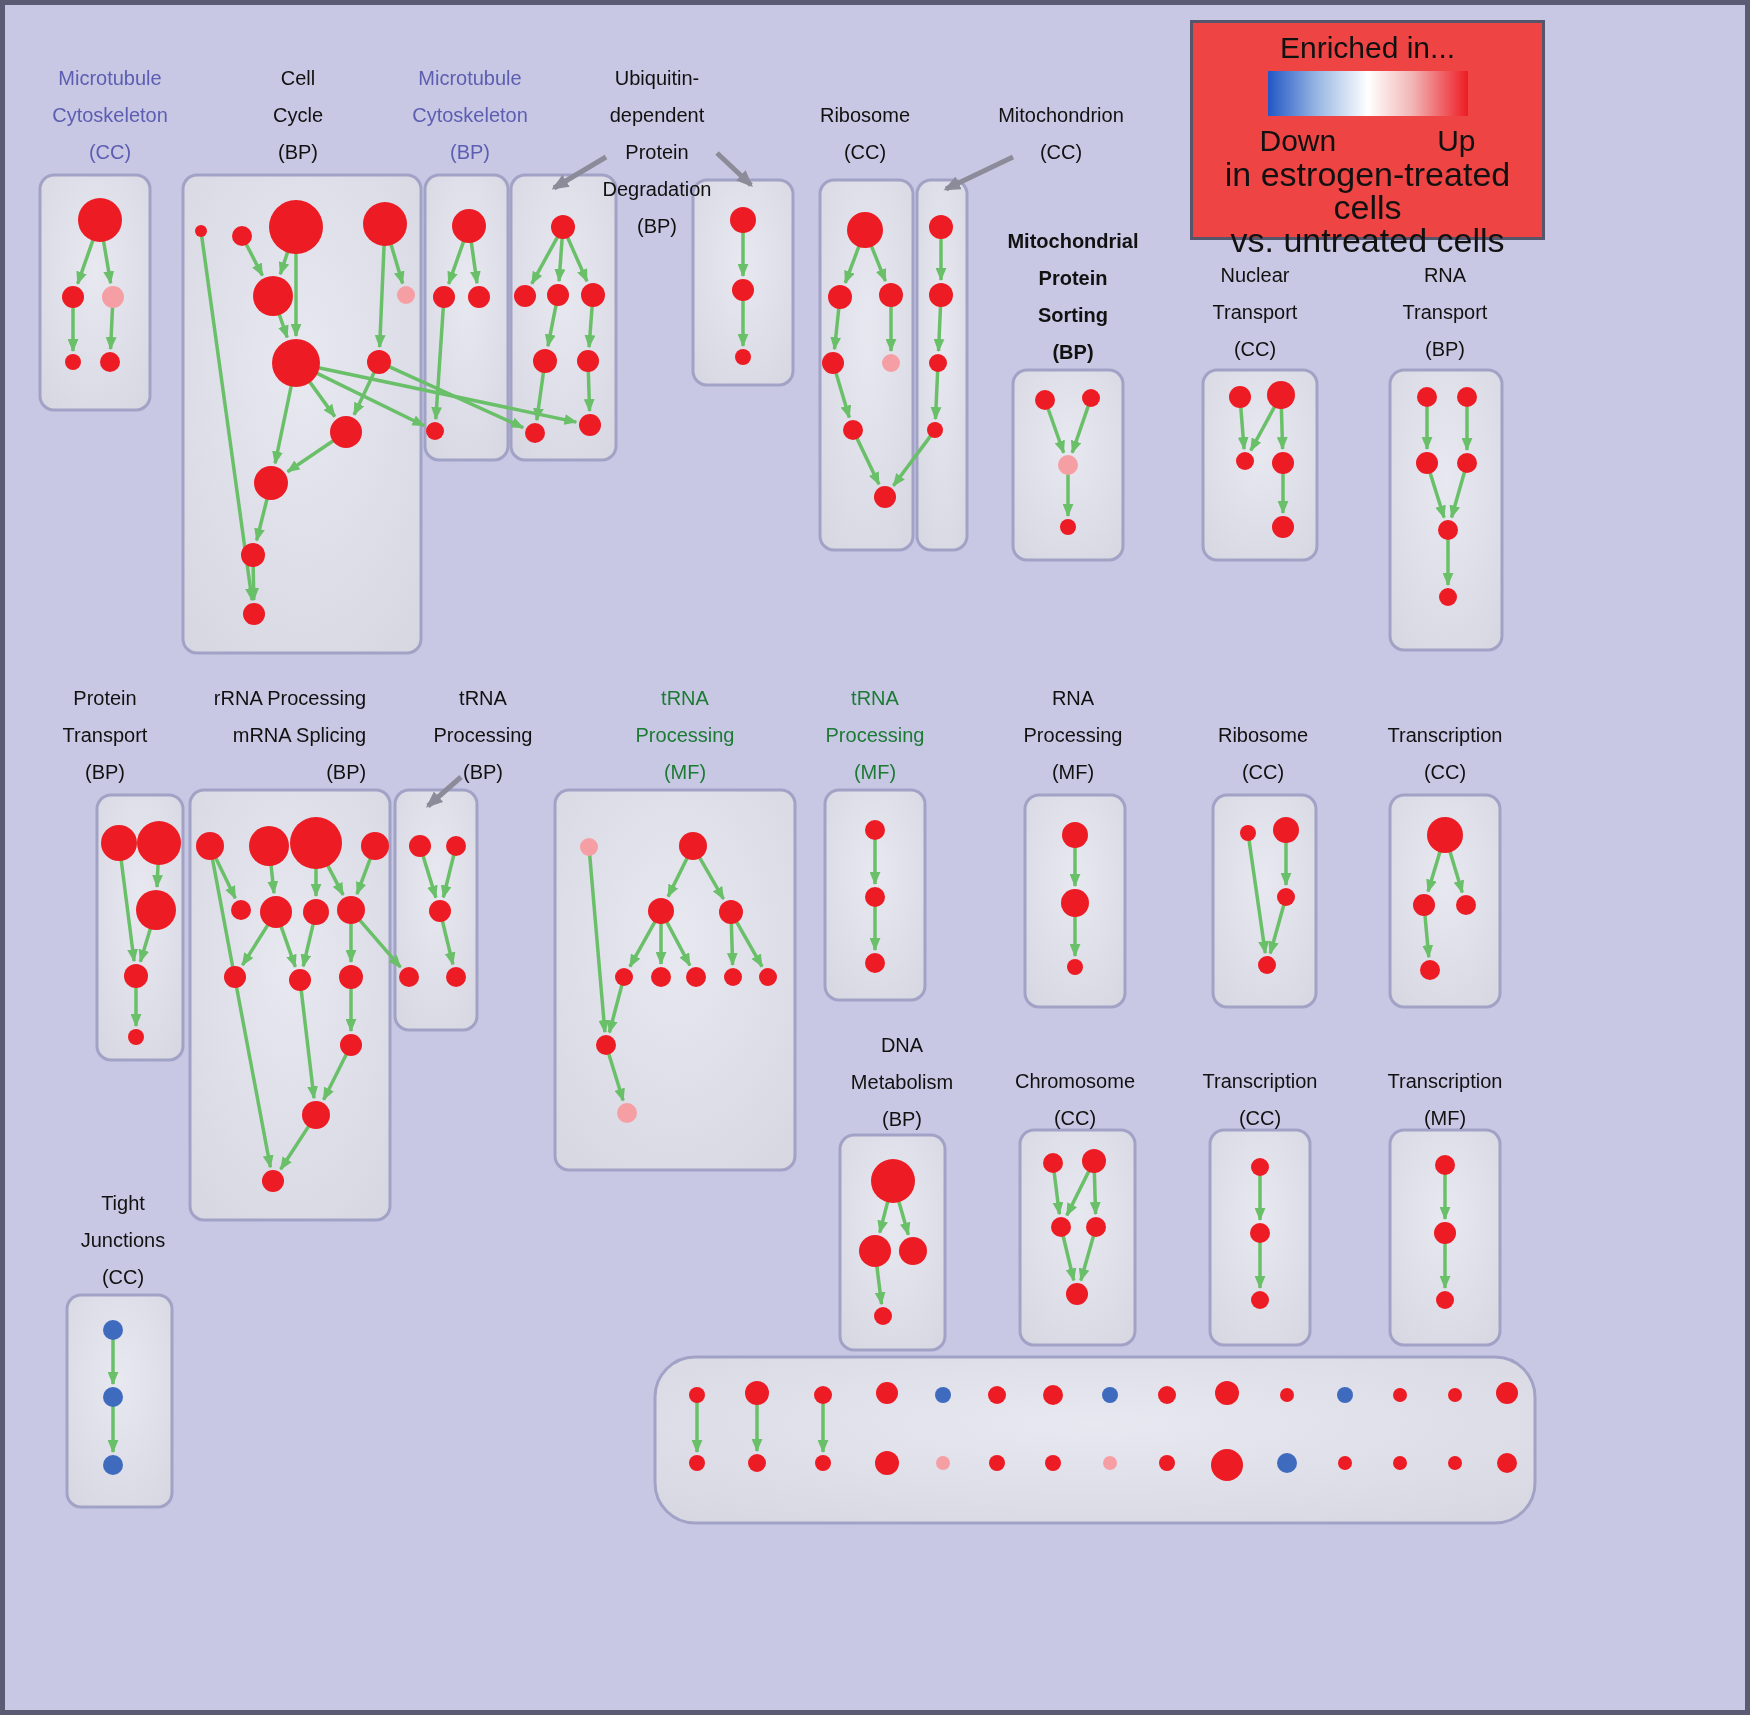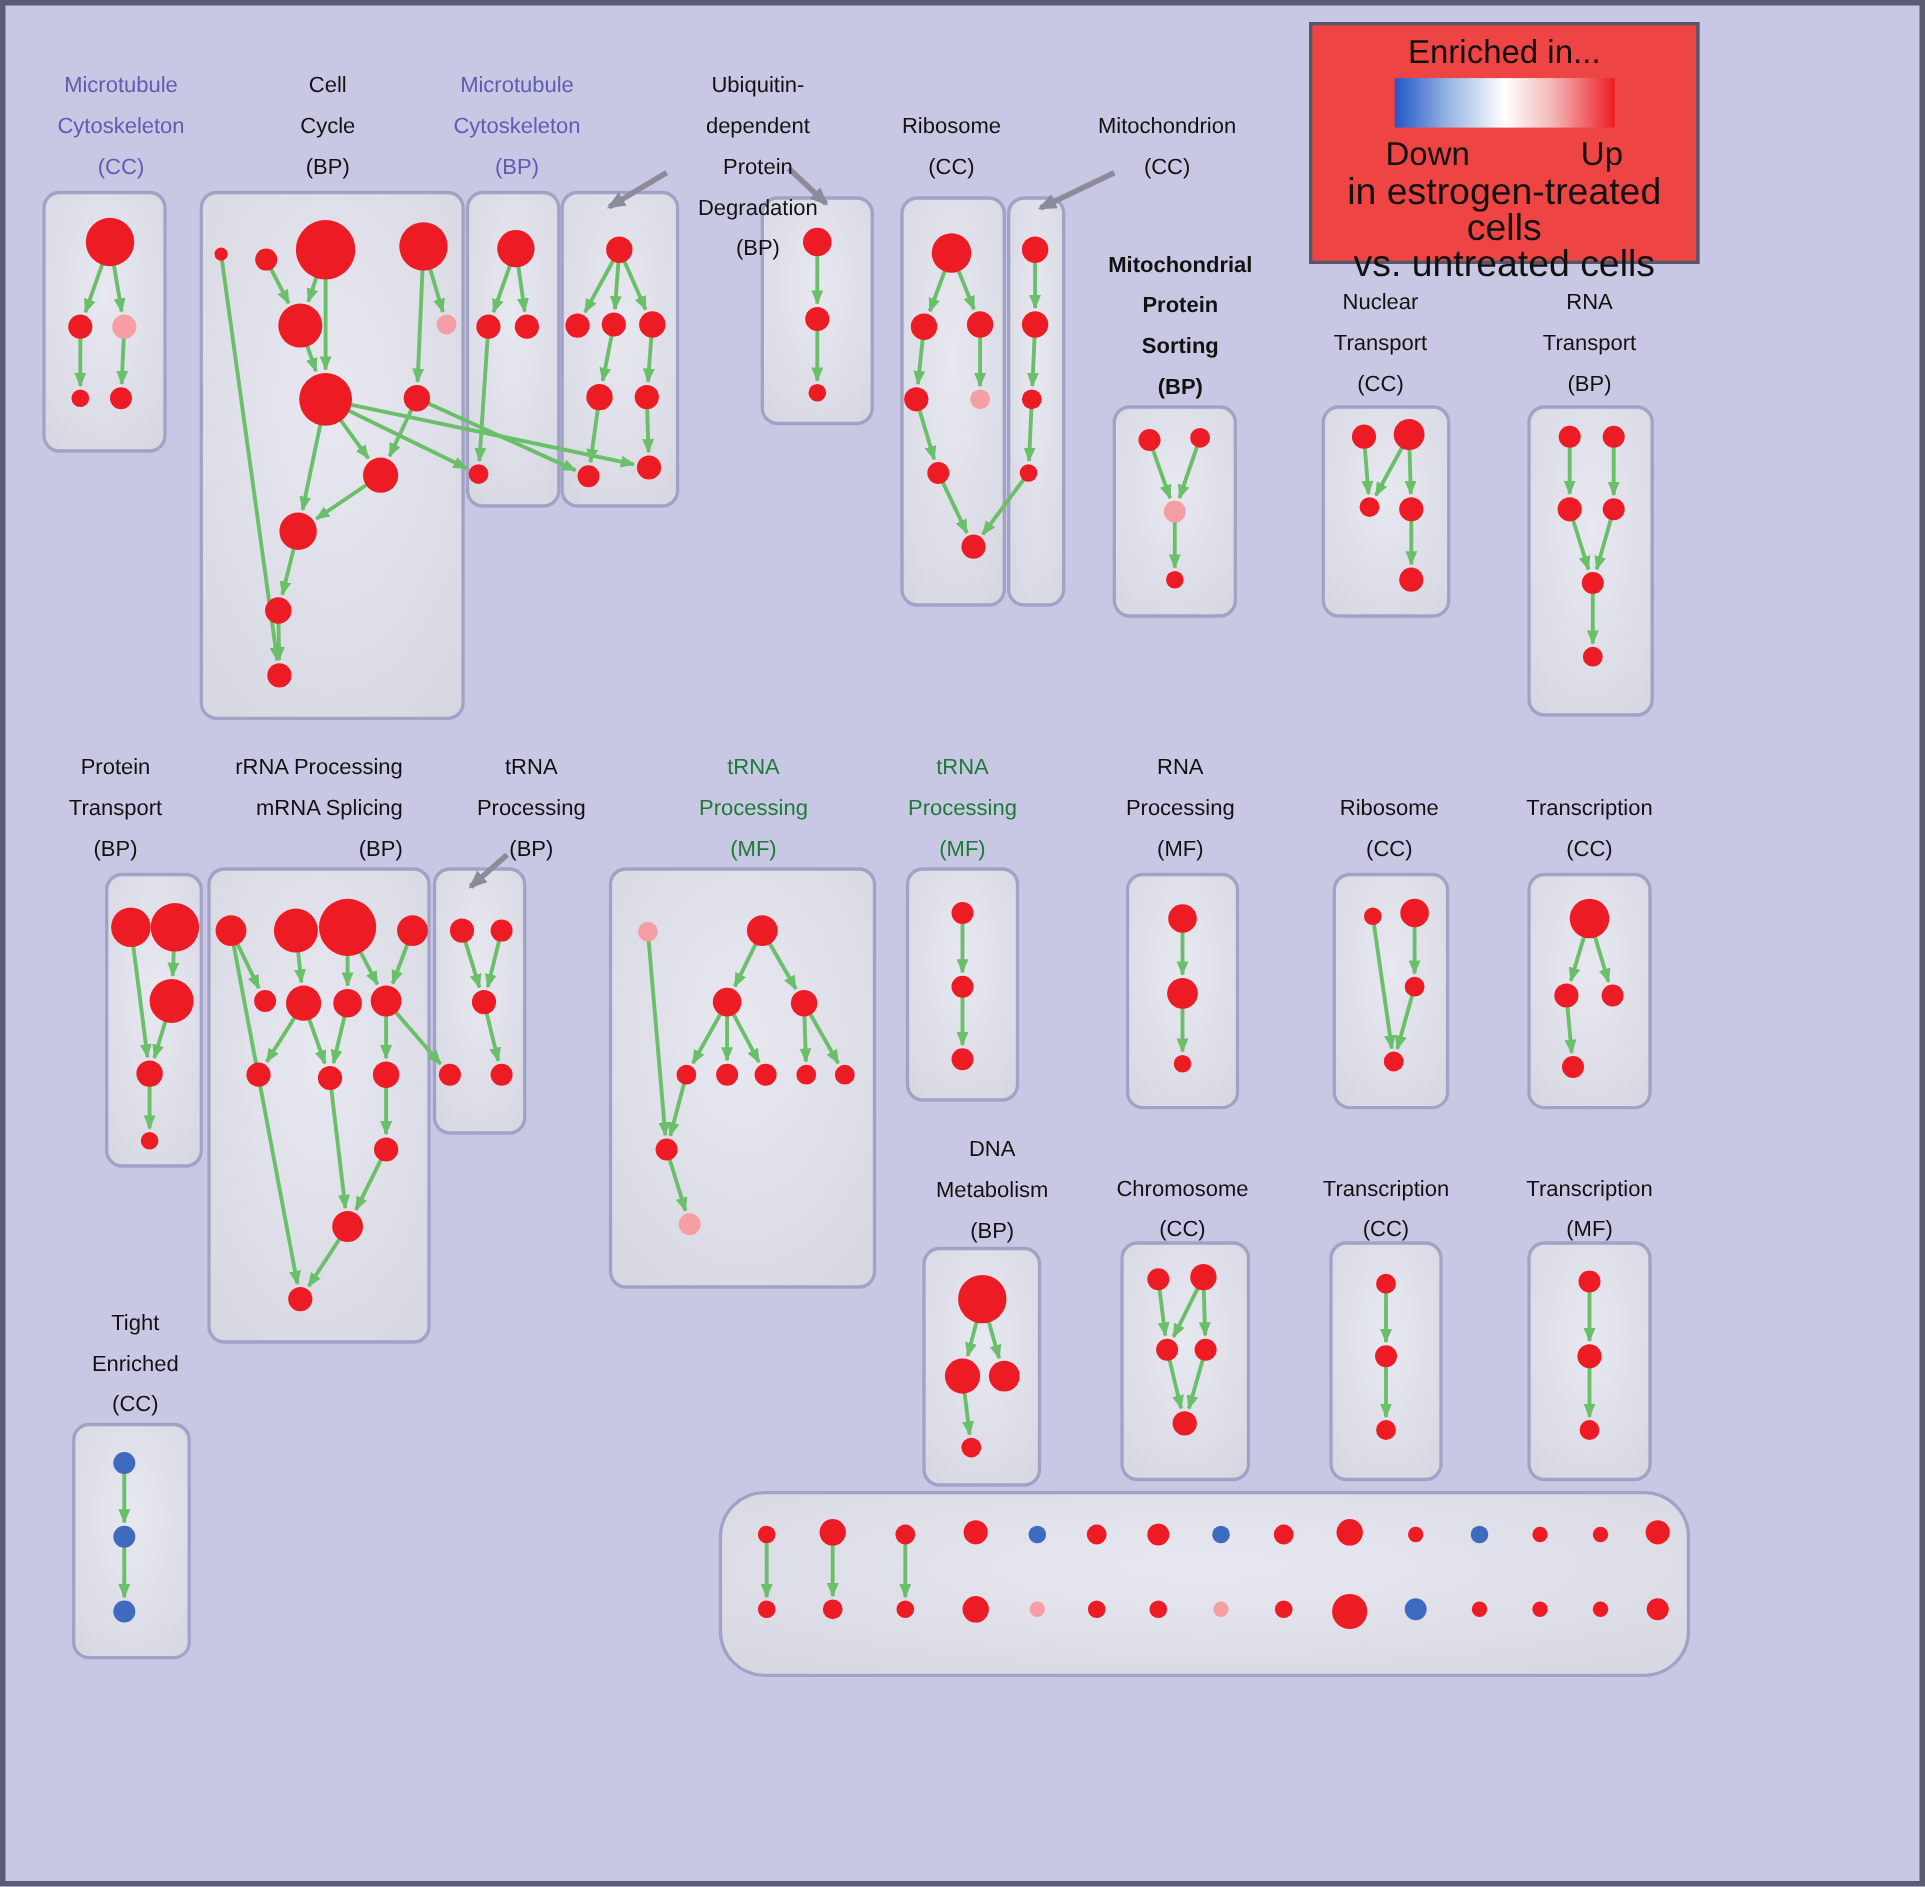--- a/index.html
+++ b/index.html
@@ -366,21 +366,21 @@
     <div class="label" style="left: 293px; top: 55px; transform: translateX(-50%); color: rgb(17, 17, 17);">
       <div>Cell</div>
       <div>Cycle</div>
       <div>(BP)</div>
     </div>
     <div class="label" style="left: 465px; top: 55px; transform: translateX(-50%); color: rgb(93, 93, 178);">
       <div>Microtubule</div>
       <div>Cytoskeleton</div>
       <div>(BP)</div>
     </div>
-    <div class="label" style="left: 652px; top: 55px; transform: translateX(-50%); color: rgb(17, 17, 17); margin-left: 32px;">
+    <div class="label" style="left: 652px; top: 55px; transform: translateX(-50%); color: rgb(17, 17, 17);">
       <div>Ubiquitin-</div>
       <div>dependent</div>
       <div>Protein</div>
       <div>Degradation</div>
       <div>(BP)</div>
     </div>
     <div class="label" style="left: 860px; top: 92px; transform: translateX(-50%); color: rgb(17, 17, 17);">
       <div>Ribosome</div>
       <div>(CC)</div>
     </div>
@@ -454,16 +454,16 @@
     <div class="label" style="left: 1255px; top: 1058px; transform: translateX(-50%); color: rgb(17, 17, 17);">
       <div>Transcription</div>
       <div>(CC)</div>
     </div>
     <div class="label" style="left: 1440px; top: 1058px; transform: translateX(-50%); color: rgb(17, 17, 17);">
       <div>Transcription</div>
       <div>(MF)</div>
     </div>
     <div class="label" style="left: 118px; top: 1180px; transform: translateX(-50%); color: rgb(17, 17, 17);">
       <div>Tight</div>
-      <div>Enriched</div>
+      <div>Junctions</div>
       <div>(CC)</div>
     </div>
   </div>
 
 </body></html>

